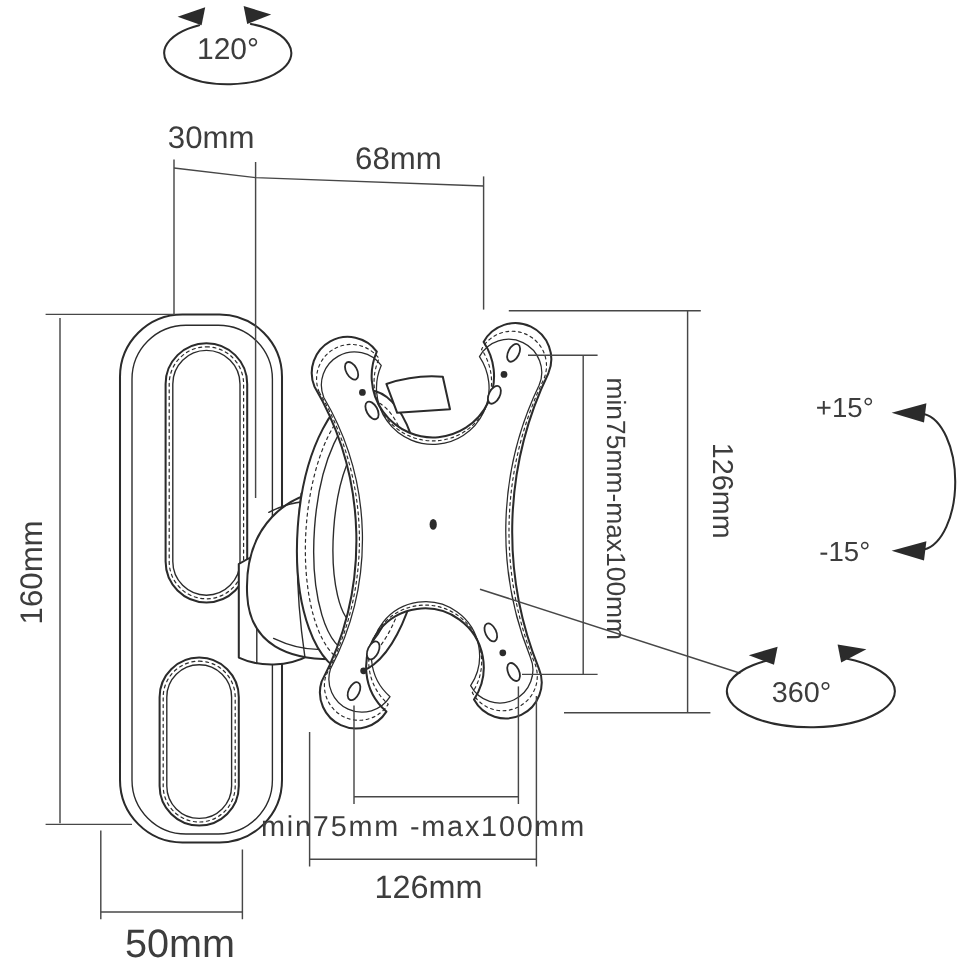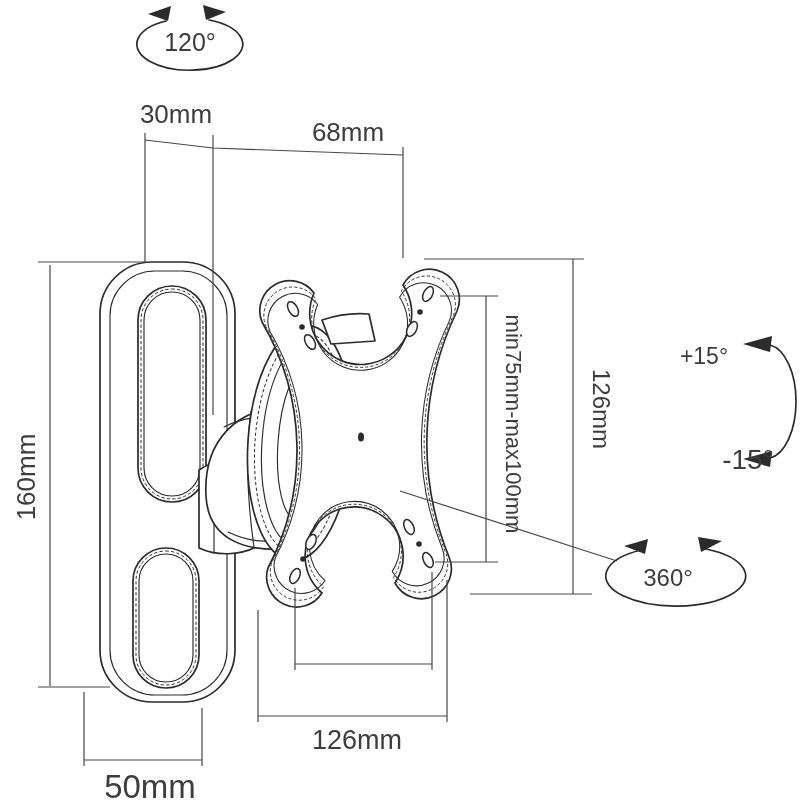--- a/index.html
+++ b/index.html
@@ -17,25 +17,25 @@
   .dot{fill:#2b2b2b;stroke:none;}
   .white{fill:#ffffff;}
   .lbl{
     position:absolute;transform:translate(-50%,-50%);
     color:#3d3d3d;white-space:nowrap;line-height:1;
   }
   .rot90{transform:translate(-50%,-50%) rotate(90deg);}
   .rotm90{transform:translate(-50%,-50%) rotate(-90deg);}
   #lbl-120{left:190px;top:42px;font-size:25px;}
   #lbl-30{left:176px;top:114px;font-size:26px;}
-  #lbl-68{left:348px;top:132px;font-size:26px;}
+  #lbl-68{left:332px;top:132px;font-size:26px;}
   #lbl-vesa-v{left:513px;top:424px;font-size:22px;}
   #lbl-126-v{left:601px;top:409px;font-size:24px;}
-  #lbl-p15{left:704px;top:356px;font-size:23px;}
-  #lbl-m15{left:704px;top:460px;font-size:28px;margin-left:44px;}
+  #lbl-p15{left:704px;top:340px;font-size:23px;}
+  #lbl-m15{left:704px;top:460px;font-size:23px;}
   #lbl-360{left:668px;top:578px;font-size:24px;}
   #lbl-160{left:26px;top:477px;font-size:26px;}
   #lbl-vesa-h{left:353px;top:690px;font-size:24px;letter-spacing:1.5px;}
   #lbl-126-h{left:357px;top:740px;font-size:27px;}
   #lbl-50{left:150px;top:786px;font-size:33px;}
 </style>
 </head>
 <body>
 
 <div id="stage">
@@ -179,15 +179,16 @@
 
   <div class="lbl" id="lbl-120">120°</div>
   <div class="lbl" id="lbl-30">30mm</div>
   <div class="lbl" id="lbl-68">68mm</div>
   <div class="lbl rot90" id="lbl-vesa-v">min75mm-max100mm</div>
   <div class="lbl rot90" id="lbl-126-v">126mm</div>
   <div class="lbl" id="lbl-p15">+15°</div>
   <div class="lbl" id="lbl-m15">-15°</div>
   <div class="lbl" id="lbl-360">360°</div>
   <div class="lbl rotm90" id="lbl-160">160mm</div>
+  <div class="lbl" id="lbl-vesa-h">min75mm -max100mm</div>
   <div class="lbl" id="lbl-126-h">126mm</div>
   <div class="lbl" id="lbl-50">50mm</div>
 </div>
 
 </body></html>

